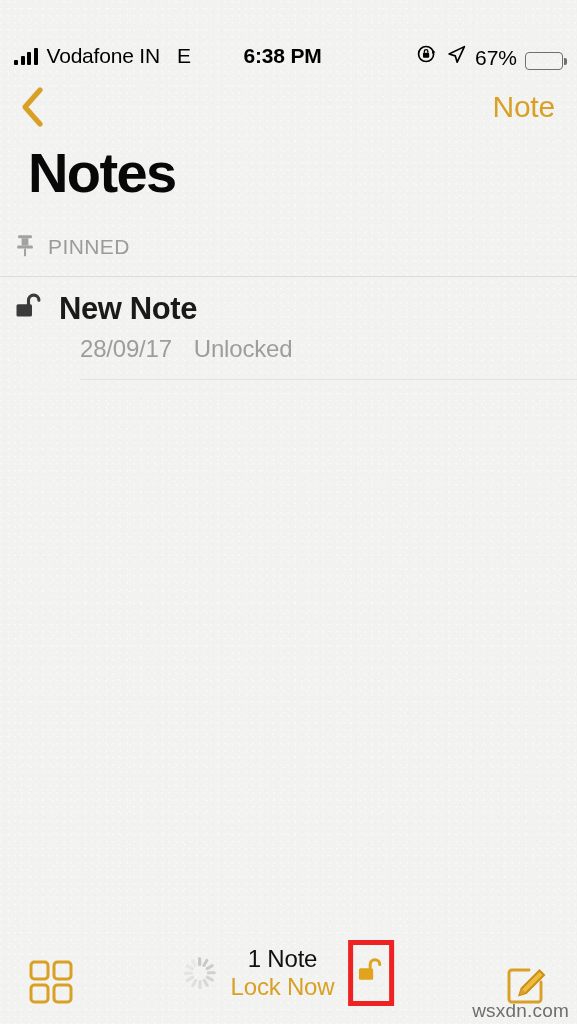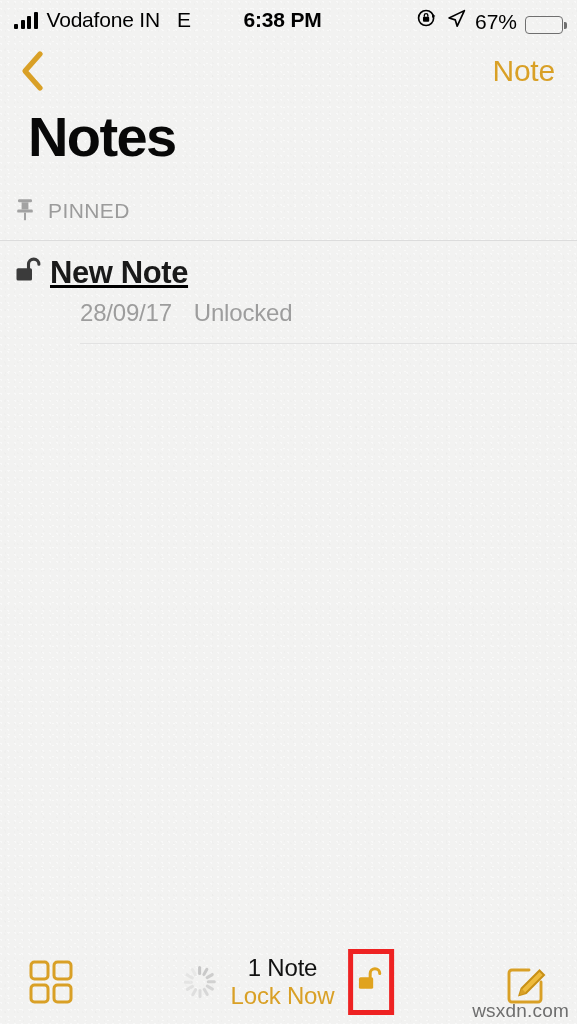--- a/index.html
+++ b/index.html
@@ -43,20 +43,21 @@
 
   
   .status-bar {
     height: 40px;
     display: flex;
     align-items: center;
     padding: 0 14px 0 14px;
     font-size: 21px;
     color: #000;
     flex: 0 0 auto;
+    margin-top: 36px;
   }
   .status-left {
     display: flex;
     align-items: center;
     gap: 9px;
   }
   .signal-bars {
     display: flex;
     align-items: flex-end;
     gap: 2.5px;
@@ -178,22 +179,21 @@
 
   
   .note-row {
     padding: 14px 0 16px 14px;
     cursor: pointer;
     flex: 0 0 auto;
   }
   .note-title-line {
     display: flex;
     align-items: center;
-    gap: 4px;
-    text-decoration: underline;
+    gap: 13px;
   }
   .note-title {
     font-size: 31px;
     font-weight: bold;
     color: #1a1a1a;
     letter-spacing: -0.4px;
   }
   .note-meta {
     display: flex;
     align-items: center;
@@ -206,21 +206,20 @@
     color: #9d9d9d;
     letter-spacing: -0.2px;
   }
 
   .spacer { flex: 1 1 auto; }
 
   
   .toolbar {
     height: 84px;
     display: flex;
-    align-items: center;
     padding: 0 26px;
     position: relative;
     flex: 0 0 auto;
   }
   .tb-left, .tb-right {
     display: flex;
     align-items: center;
     cursor: pointer;
   }
   .tb-center {

